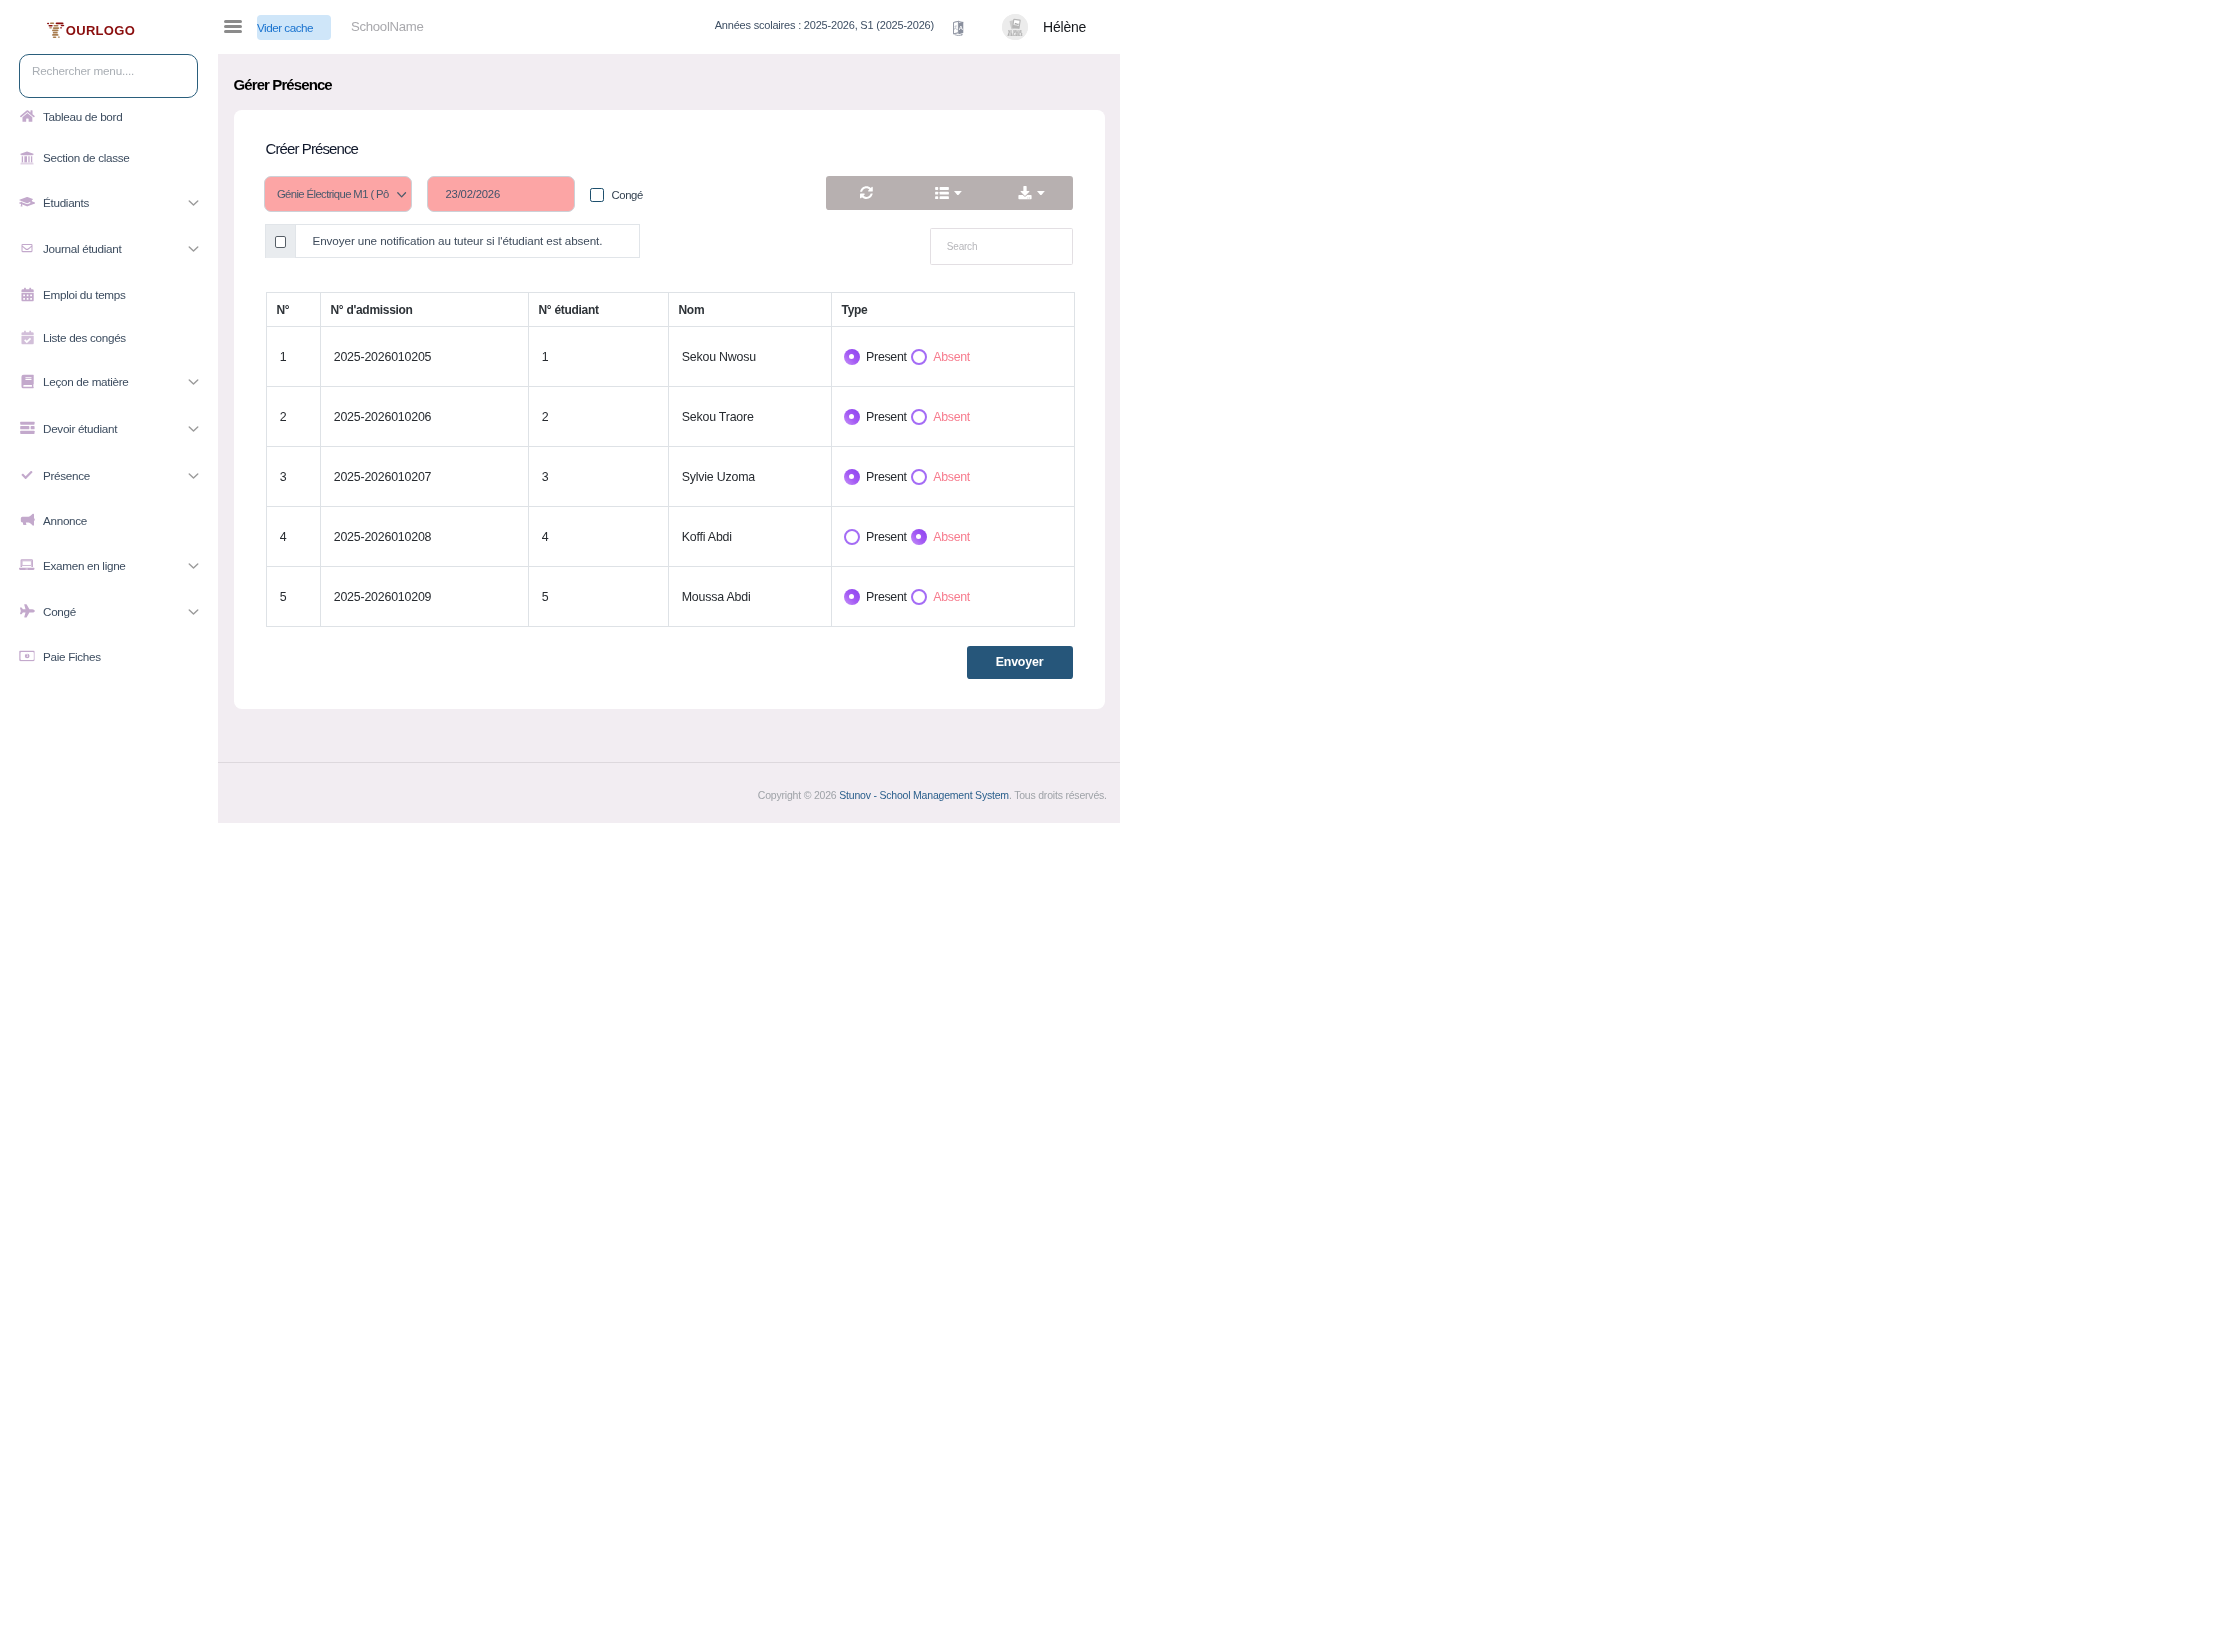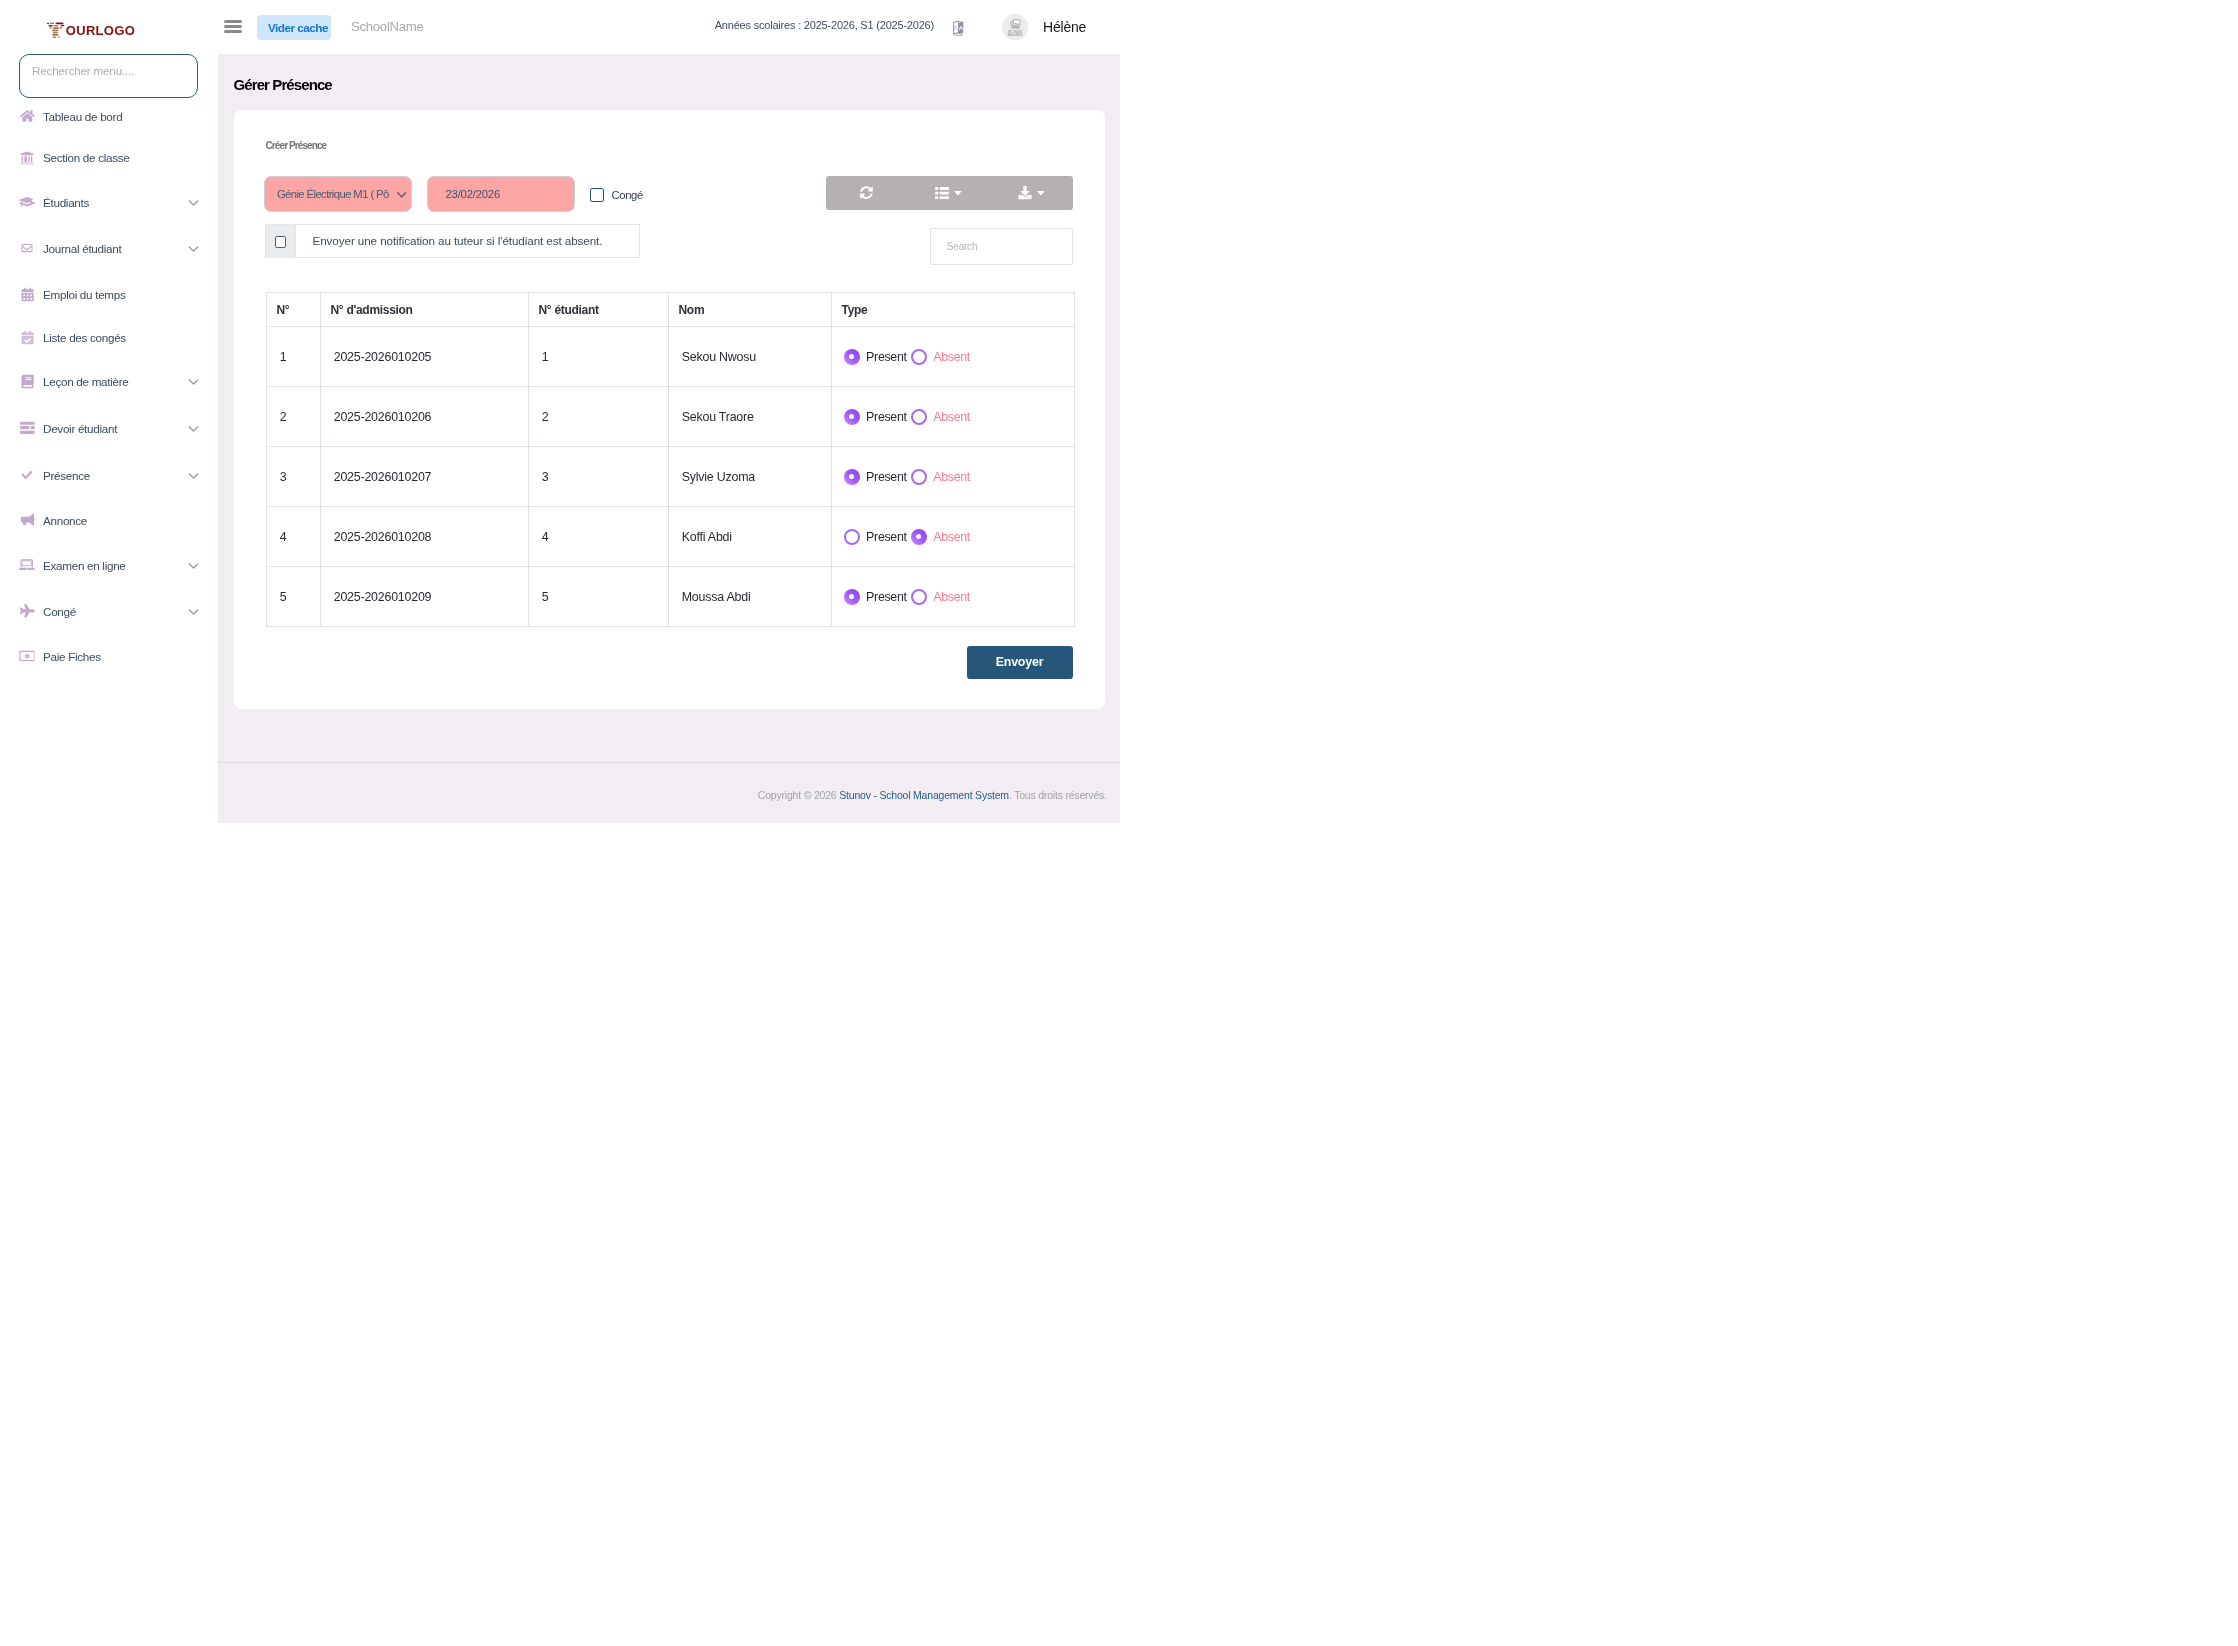--- a/index.html
+++ b/index.html
@@ -14,32 +14,32 @@
 #sidesearch span { position:absolute; left:11.7px; top:8.6px; font-size:11.7px; color:#a9aeb4; letter-spacing:-0.2px; }
 .mitem { position:absolute; left:0; width:194px; height:22px; }
 .mitem .ic { position:absolute; left:18.7px; top:50%; transform:translateY(-50%); width:17px; height:17px; display:flex; align-items:center; justify-content:center; }
 .mitem .txt { position:absolute; left:43px; top:50%; transform:translateY(-50%); font-size:11.7px; color:#3c4c5f; letter-spacing:-0.3px; white-space:nowrap; }
 .mitem .chev { position:absolute; left:188px; top:50%; transform:translateY(-50%); }
 
 
 #topbar { position:absolute; left:218px; top:0; width:902px; height:54px; background:#fff; z-index:1; }
 #burger { position:absolute; left:6.2px; top:20px; width:18px; height:13.2px; }
 #burger div { height:2.6px; background:#8b8b8b; border-radius:1.6px; margin-bottom:2.6px; }
-#vider { position:absolute; left:39px; top:14.8px; width:74px; height:25px; background:#cfe6f9; border-radius:3.9px; font-size:11.7px; font-weight:bold; color:#1a73cf; line-height:25px; letter-spacing:-0.5px; padding-left:11px; }
+#vider { position:absolute; left:39px; top:14.8px; width:74px; height:25px; background:#cfe6f9; border-radius:3.9px; font-size:11.7px; font-weight:normal; color:#1a73cf; line-height:25px; letter-spacing:-0.5px; }
 #schoolname { position:absolute; left:133px; top:18.7px; font-size:13.2px; color:#a9a9ad; letter-spacing:-0.3px; }
 #annees { position:absolute; right:186px; top:19.4px; font-size:11px; color:#3d4e63; letter-spacing:-0.2px; }
 #transicon { position:absolute; left:733px; top:19.4px; }
 #avatar { position:absolute; left:784px; top:14px; width:26px; height:26px; border-radius:50%; background:#ececec; overflow:hidden; }
 #uname { position:absolute; left:825px; top:18.7px; font-size:14px; color:#15181c; letter-spacing:-0.2px; }
 
 
 #main { position:absolute; left:218px; top:54px; width:902px; height:769px; background:#f2edf2; }
 #pagetitle { position:absolute; left:15.5px; top:22px; font-size:15px; font-weight:bold; color:#000000; letter-spacing:-0.9px; }
 #card { position:absolute; left:15.5px; top:56px; width:871px; height:599px; background:#fff; border-radius:7.8px; }
-#card h2 { position:absolute; left:32px; top:29.5px; font-size:10px; font-weight:bold; color:#737373; letter-spacing:-0.9px; }
+#card h2 { position:absolute; left:32px; top:29.5px; font-size:15px; font-weight:normal; color:#0f172a; letter-spacing:-0.9px; }
 
 .field { position:absolute; border:0.8px solid #ccd1d7; border-radius:7px; background:#fca5a5; }
 #selbox { left:30px; top:66px; width:148px; height:36px; }
 #selbox .t { position:absolute; left:12.4px; top:11px; font-size:11.3px; color:#49596c; letter-spacing:-0.6px; white-space:nowrap; }
 #selbox svg { position:absolute; right:3.9px; top:14.8px; }
 #datebox { left:193px; top:66px; width:148px; height:36px; }
 #datebox .t { position:absolute; left:18px; top:11px; font-size:11.3px; color:#42526b; letter-spacing:-0.2px; }
 #congecb { position:absolute; left:356px; top:78px; width:14px; height:14px; border:1.6px solid #1d4f6d; border-radius:2.3px; background:#fff; }
 #congelbl { position:absolute; left:378px; top:79px; font-size:11.3px; color:#32404f; letter-spacing:-0.4px; }
 

